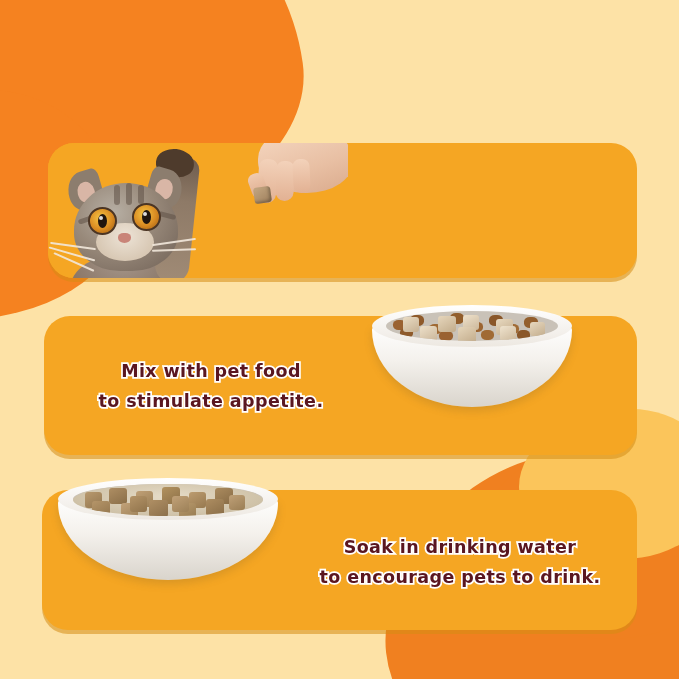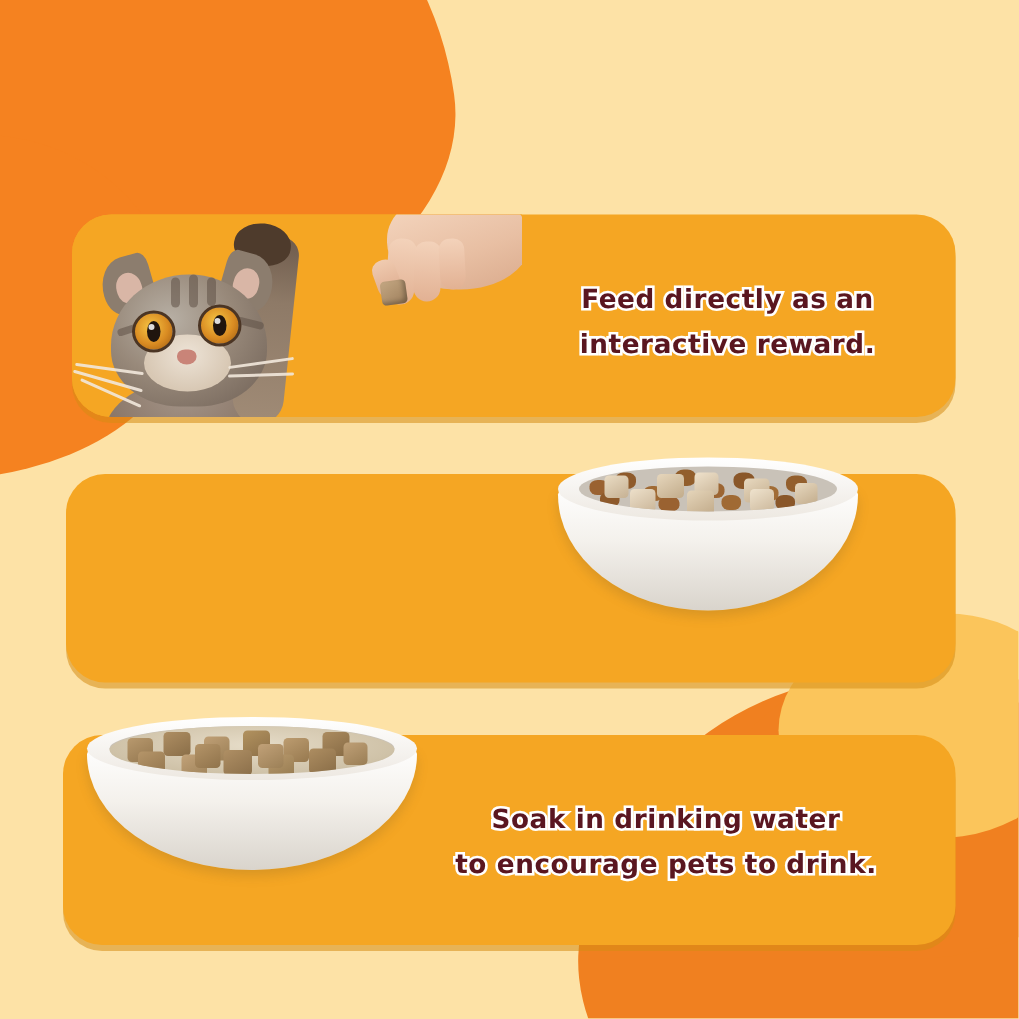--- a/index.html
+++ b/index.html
@@ -78,21 +78,21 @@
     line-height:30px;
     letter-spacing:.4px;
     text-align:center;
     -webkit-text-stroke:3.4px #FFFFFF;
     paint-order:stroke fill;
     white-space:pre-line;
     z-index:5;
   }
   #cap1{left:330px;top:185px;width:310px;}
   #cap2{left:46px;top:356px;width:330px;}
-  #cap3{left:264px;top:532px;width:360px;}
+  #cap3{left:280px;top:532px;width:360px;}
 
   
   .photo{position:absolute;z-index:4;overflow:visible;}
 
   
   #photo-cat{left:48px;top:143px;width:300px;height:135px;
              border-radius:26px 0 0 26px;overflow:hidden;background:#F5A623;}
   .cat{position:absolute;left:8px;top:18px;width:150px;height:130px;}
   .cat-head{
     position:absolute;left:18px;top:22px;width:104px;height:88px;
@@ -244,22 +244,20 @@
     <div class="hand">
       <div class="hand-back"></div>
       <div class="finger f1"></div>
       <div class="finger f2"></div>
       <div class="finger f3"></div>
       <div class="finger thumb"></div>
       <div class="treat"></div>
     </div>
   </div>
 
-  <div class="caption" id="cap1">Feed directly as an
-interactive reward.</div>
 
   <div class="card" id="card2"></div>
 
   <div class="photo bowl" id="photo-bowl2">
     <div class="bowl-body"></div>
     <div class="bowl-rim"></div>
     <div class="bowl-inner"></div>
     <div class="bowl-fill">
       <div class="kibble" style="left:4%;top:30%;width:13px;height:10px;background:#9A6231;"></div>
       <div class="kibble" style="left:14%;top:12%;width:14px;height:11px;background:#8E5A2B;"></div>
@@ -277,20 +275,22 @@
       <div class="cube" style="left:30%;top:18%;width:18px;height:16px;background:linear-gradient(150deg,#E6D6BC,#C2AC8B);"></div>
       <div class="cube" style="left:45%;top:12%;width:16px;height:15px;background:linear-gradient(150deg,#EFE2CC,#CBB79A);"></div>
       <div class="cube" style="left:64%;top:26%;width:17px;height:16px;background:linear-gradient(150deg,#E8D9C0,#C4AE8E);"></div>
       <div class="cube" style="left:20%;top:50%;width:17px;height:16px;background:linear-gradient(150deg,#EDE0CA,#C9B497);"></div>
       <div class="cube" style="left:42%;top:52%;width:18px;height:17px;background:linear-gradient(150deg,#E5D5BA,#C0A988);"></div>
       <div class="cube" style="left:66%;top:50%;width:16px;height:15px;background:linear-gradient(150deg,#EFE3CE,#CCB89B);"></div>
       <div class="cube" style="left:84%;top:38%;width:15px;height:14px;background:linear-gradient(150deg,#E7D8BF,#C3AD8D);"></div>
     </div>
   </div>
 
+  <div class="caption" id="cap2">Mix with pet food
+to stimulate appetite.</div>
 
   <div class="card" id="card3"></div>
 
   <div class="photo bowl" id="photo-bowl3">
     <div class="bowl-body"></div>
     <div class="bowl-rim"></div>
     <div class="bowl-inner"></div>
     <div class="water-fill">
       <div class="cube" style="left:6%;top:26%;width:17px;height:16px;background:linear-gradient(150deg,#B8996E,#94774F);"></div>
       <div class="cube" style="left:19%;top:12%;width:18px;height:16px;background:linear-gradient(150deg,#AE8E63,#8A6E48);"></div>

